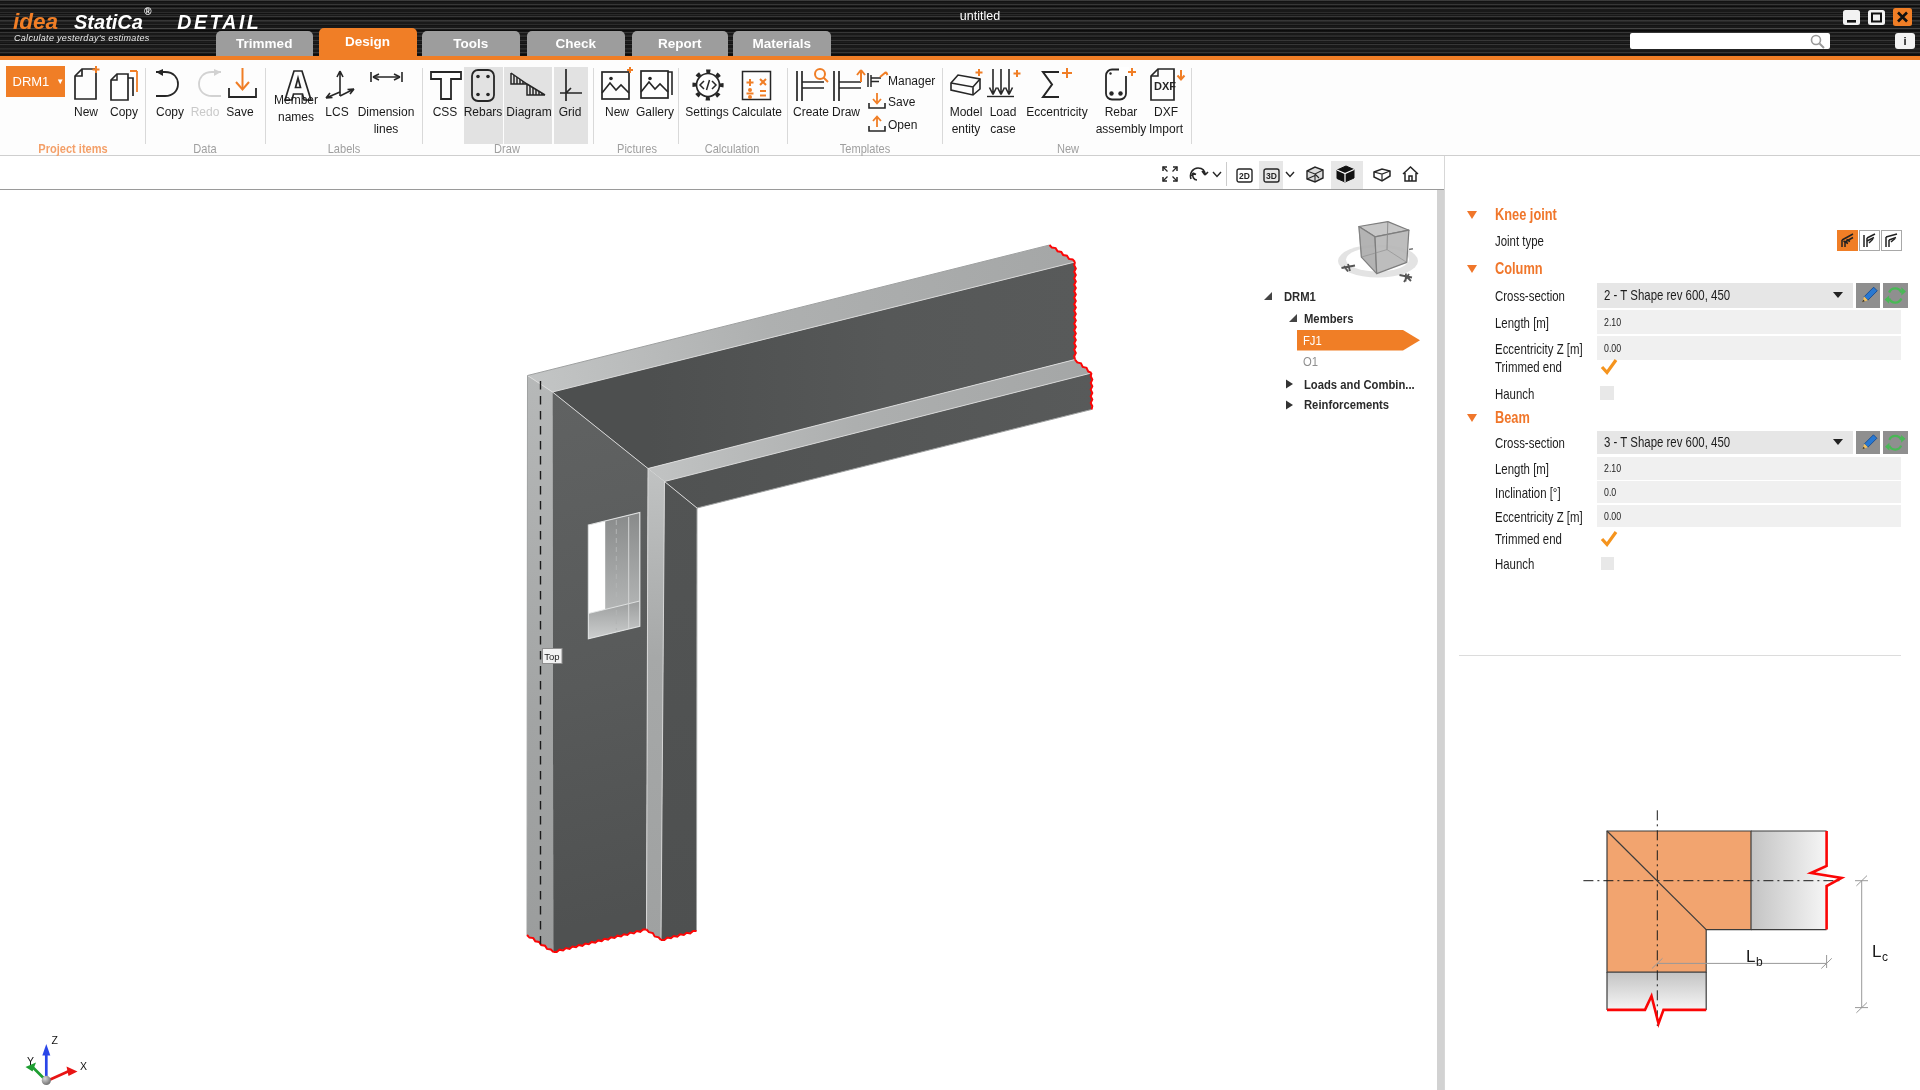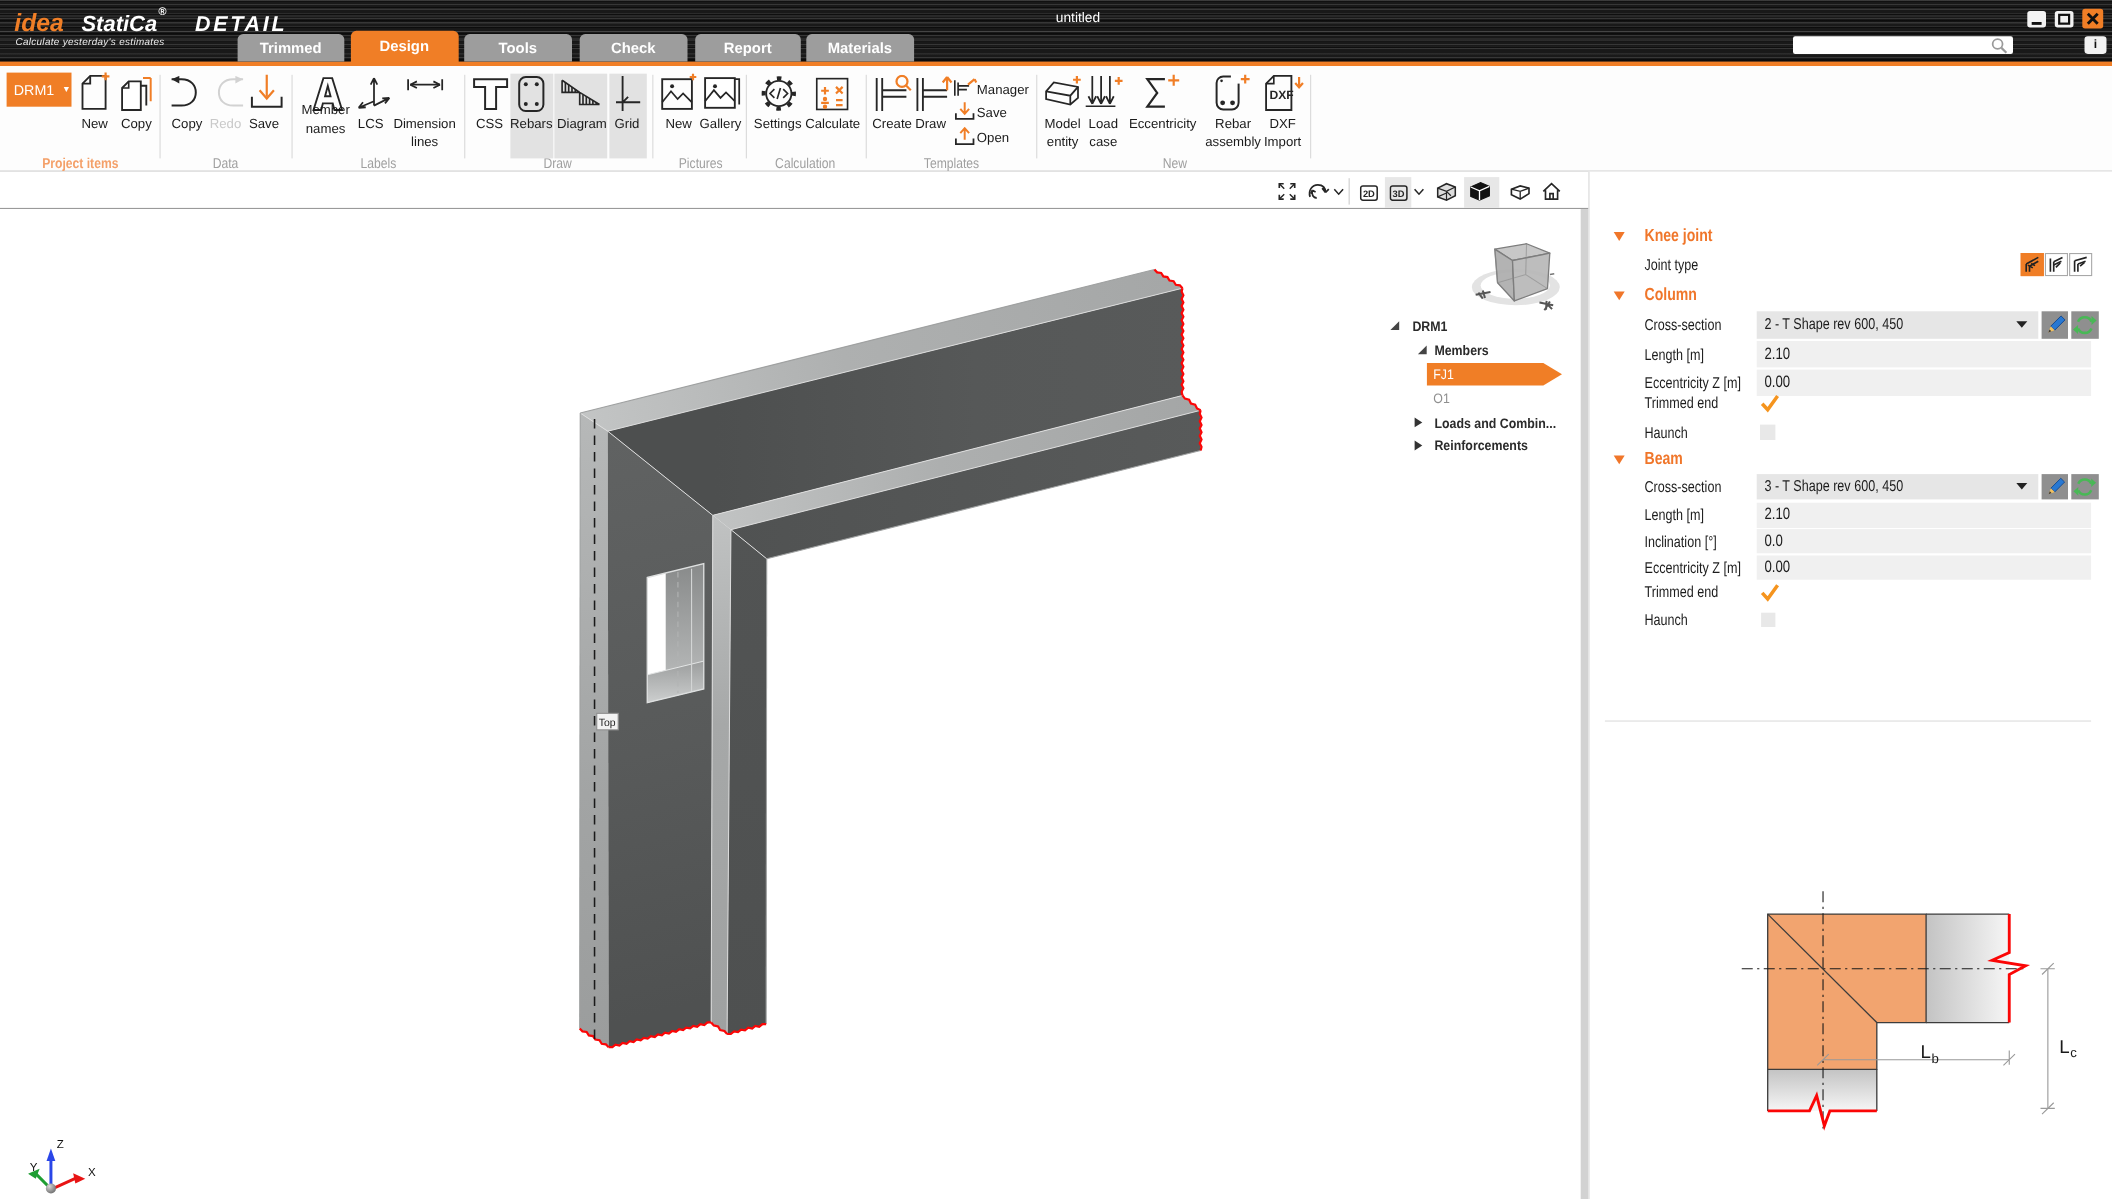--- a/index.html
+++ b/index.html
@@ -44,21 +44,21 @@
 .titem{position:absolute;font-size:12.5px;color:#2b2b2b;white-space:nowrap;transform:scaleX(0.9);transform-origin:0 50%}
 .titem b{font-weight:bold}
 
 #panel{position:absolute;left:1444px;top:156px;width:476px;height:934px;background:#fff;border-left:1px solid #d7d7d7}
 #phead{position:absolute;left:1444px;top:157px;width:476px;height:27px;background:#f07e26;color:#fff;font-size:13.5px;line-height:27px}#phead div{transform:scaleX(0.8);transform-origin:0 50%}
 #phead b{margin-left:11px;font-weight:bold}
 #phead span{margin-left:10px}
 .sechead{position:absolute;color:#f0762a;font-weight:bold;font-size:16px;line-height:18px;transform:scaleX(0.8);transform-origin:0 50%}
 .sectri{position:absolute;width:0;height:0;border-left:5.5px solid transparent;border-right:5.5px solid transparent;border-top:8px solid #f0762a}
 .plabel{position:absolute;left:1495px;font-size:14.3px;line-height:17px;color:#1c1c1c;transform:scaleX(0.8);transform-origin:0 50%;white-space:nowrap}
-.pfield{position:absolute;left:1597px;background:#f0f0f0;font-size:15px;color:#1c1c1c;line-height:24px;padding-left:7px}.pfield i,.pdrop i{font-style:normal;display:inline-block;transform:scaleX(0.8);transform-origin:0 50%}
+.pfield{position:absolute;left:1597px;background:#f0f0f0;font-size:11px;color:#1c1c1c;line-height:24px;padding-left:7px}.pfield i,.pdrop i{font-style:normal;display:inline-block;transform:scaleX(0.8);transform-origin:0 50%}
 .pdrop{position:absolute;left:1597px;width:256px;background:#e6e6e6;font-size:14.3px;color:#1c1c1c;padding-left:7px}
 .pdrop .car{position:absolute;right:10px;top:9px;width:0;height:0;border-left:5px solid transparent;border-right:5px solid transparent;border-top:6px solid #222}
 .sqbtn{position:absolute;width:24.5px;height:25px;background:#8f8f8f}
 .jbtn{position:absolute;width:21px;height:21px;background:#fff;border:1px solid #a8a8a8}
 .jbtn.sel{background:#f07e26;border:1px solid #f07e26}
 #psep{position:absolute;left:1459px;top:655px;width:442px;height:1px;background:#dcdcdc}
 .chk{position:absolute;width:13.5px;height:13.5px;background:#e8e8e8}
 </style></head>
 <body>
 <div id="app">

